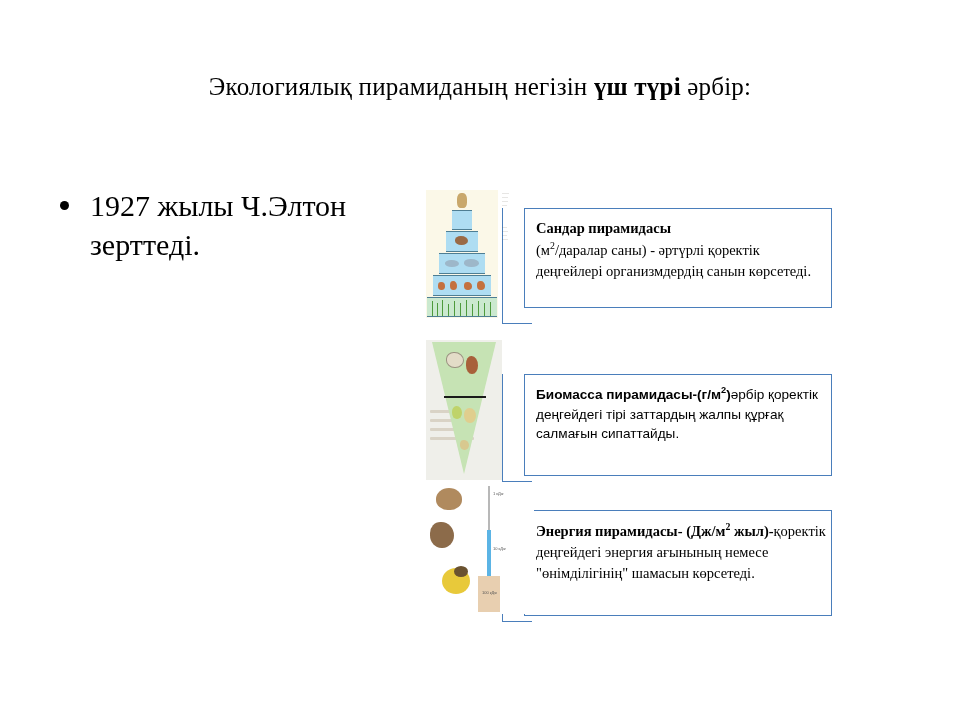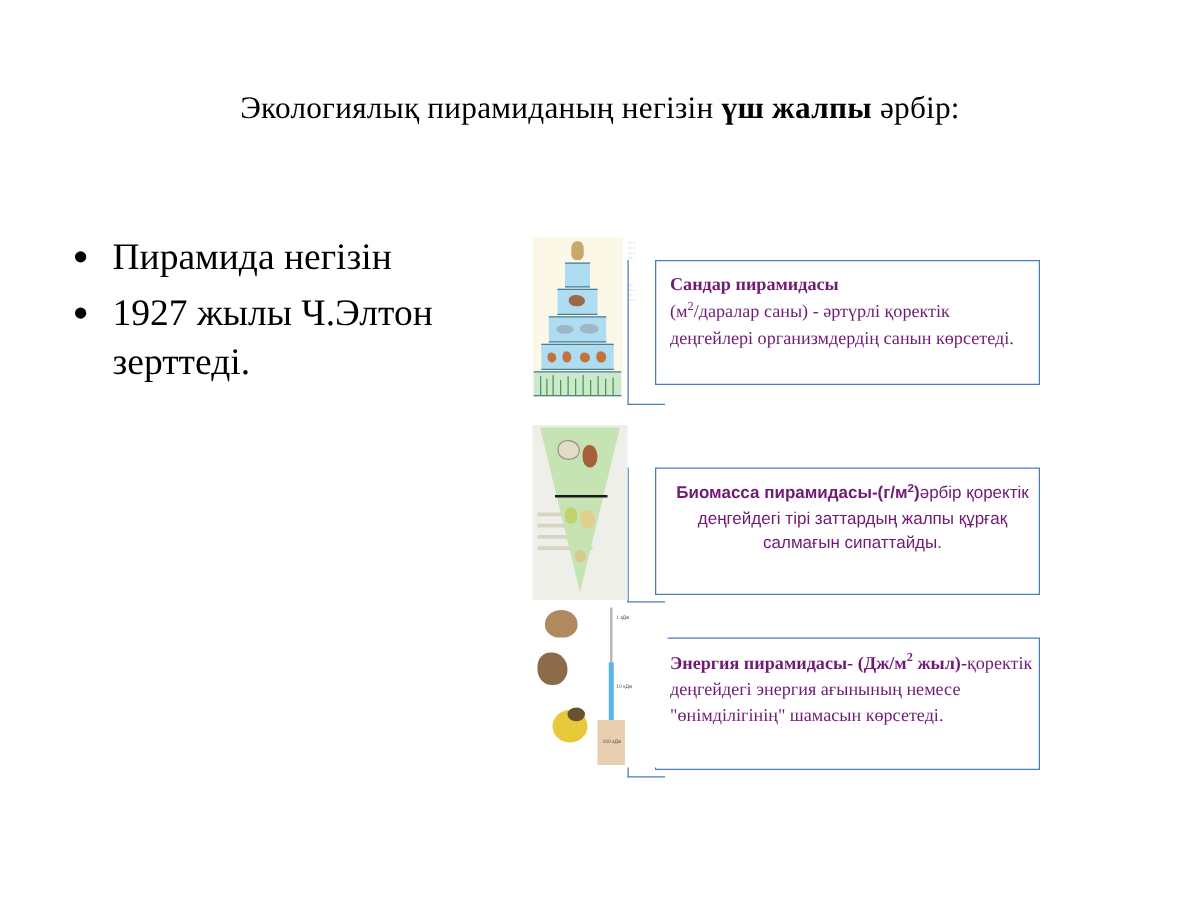--- a/index.html
+++ b/index.html
@@ -65,42 +65,42 @@
     top: 186px;
     width: 420px;
     height: 448px;
   }
   .pyramid-row {
     position: absolute;
     left: 0;
     width: 420px;
   }
   #row-numbers  { top: 0px;   height: 146px; }
-  #row-biomass  { top: 152px; height: 148px; text-align: center; }
+  #row-biomass  { top: 152px; height: 148px; }
   #row-energy   { top: 296px; height: 144px; }
 
   
   .bracket-box {
     position: absolute;
     border: 1.5px solid #4A7EBB;
     box-sizing: border-box;
     background: #ffffff;
   }
   .bracket-tail {
     position: absolute;
     border-left: 1.5px solid #4A7EBB;
     border-bottom: 1.5px solid #4A7EBB;
     box-sizing: border-box;
   }
 
   .row-text {
     position: absolute;
     font-size: 14.5px;
     line-height: 1.47;
-    color: #701a75;
+    color: #000000;
   }
   .row-text b { font-weight: bold; }
   .serif-body { font-family: "Liberation Serif", "DejaVu Serif", serif; }
   .sans-body  { font-family: "Liberation Sans", "DejaVu Sans", sans-serif; font-size: 13.6px; }
 
   sup.unit { font-size: 0.68em; vertical-align: super; }
 
   
   #fig-numbers {
     position: absolute;
@@ -195,29 +195,25 @@
     font-size: 4px;
     color: #555;
     white-space: nowrap;
   }
   .animal-blob { position: absolute; }
 </style>
 </head>
 <body>
 
 <div id="slide-title">
-  <span>Экологиялық пирамиданың негізін </span><span class="bold">үш жалпы</span><span> әрбір:</span>
+  <span>Экологиялық пирамиданың негізін </span><span class="bold">үш түрі</span><span> әрбір:</span>
 </div>
 
 <div id="bullet-list">
 
-  <div class="bullet-item" style="margin-bottom:6px;">
-    <span class="bullet-dot"></span>
-    <span> Пирамида негізін</span>
-  </div>
 
 
   <div class="bullet-item">
     <span class="bullet-dot"></span>
     <span> 1927 жылы Ч.Элтон зерттеді.</span>
   </div>
 
 </div>
 
 <div id="pyramid-panel">

